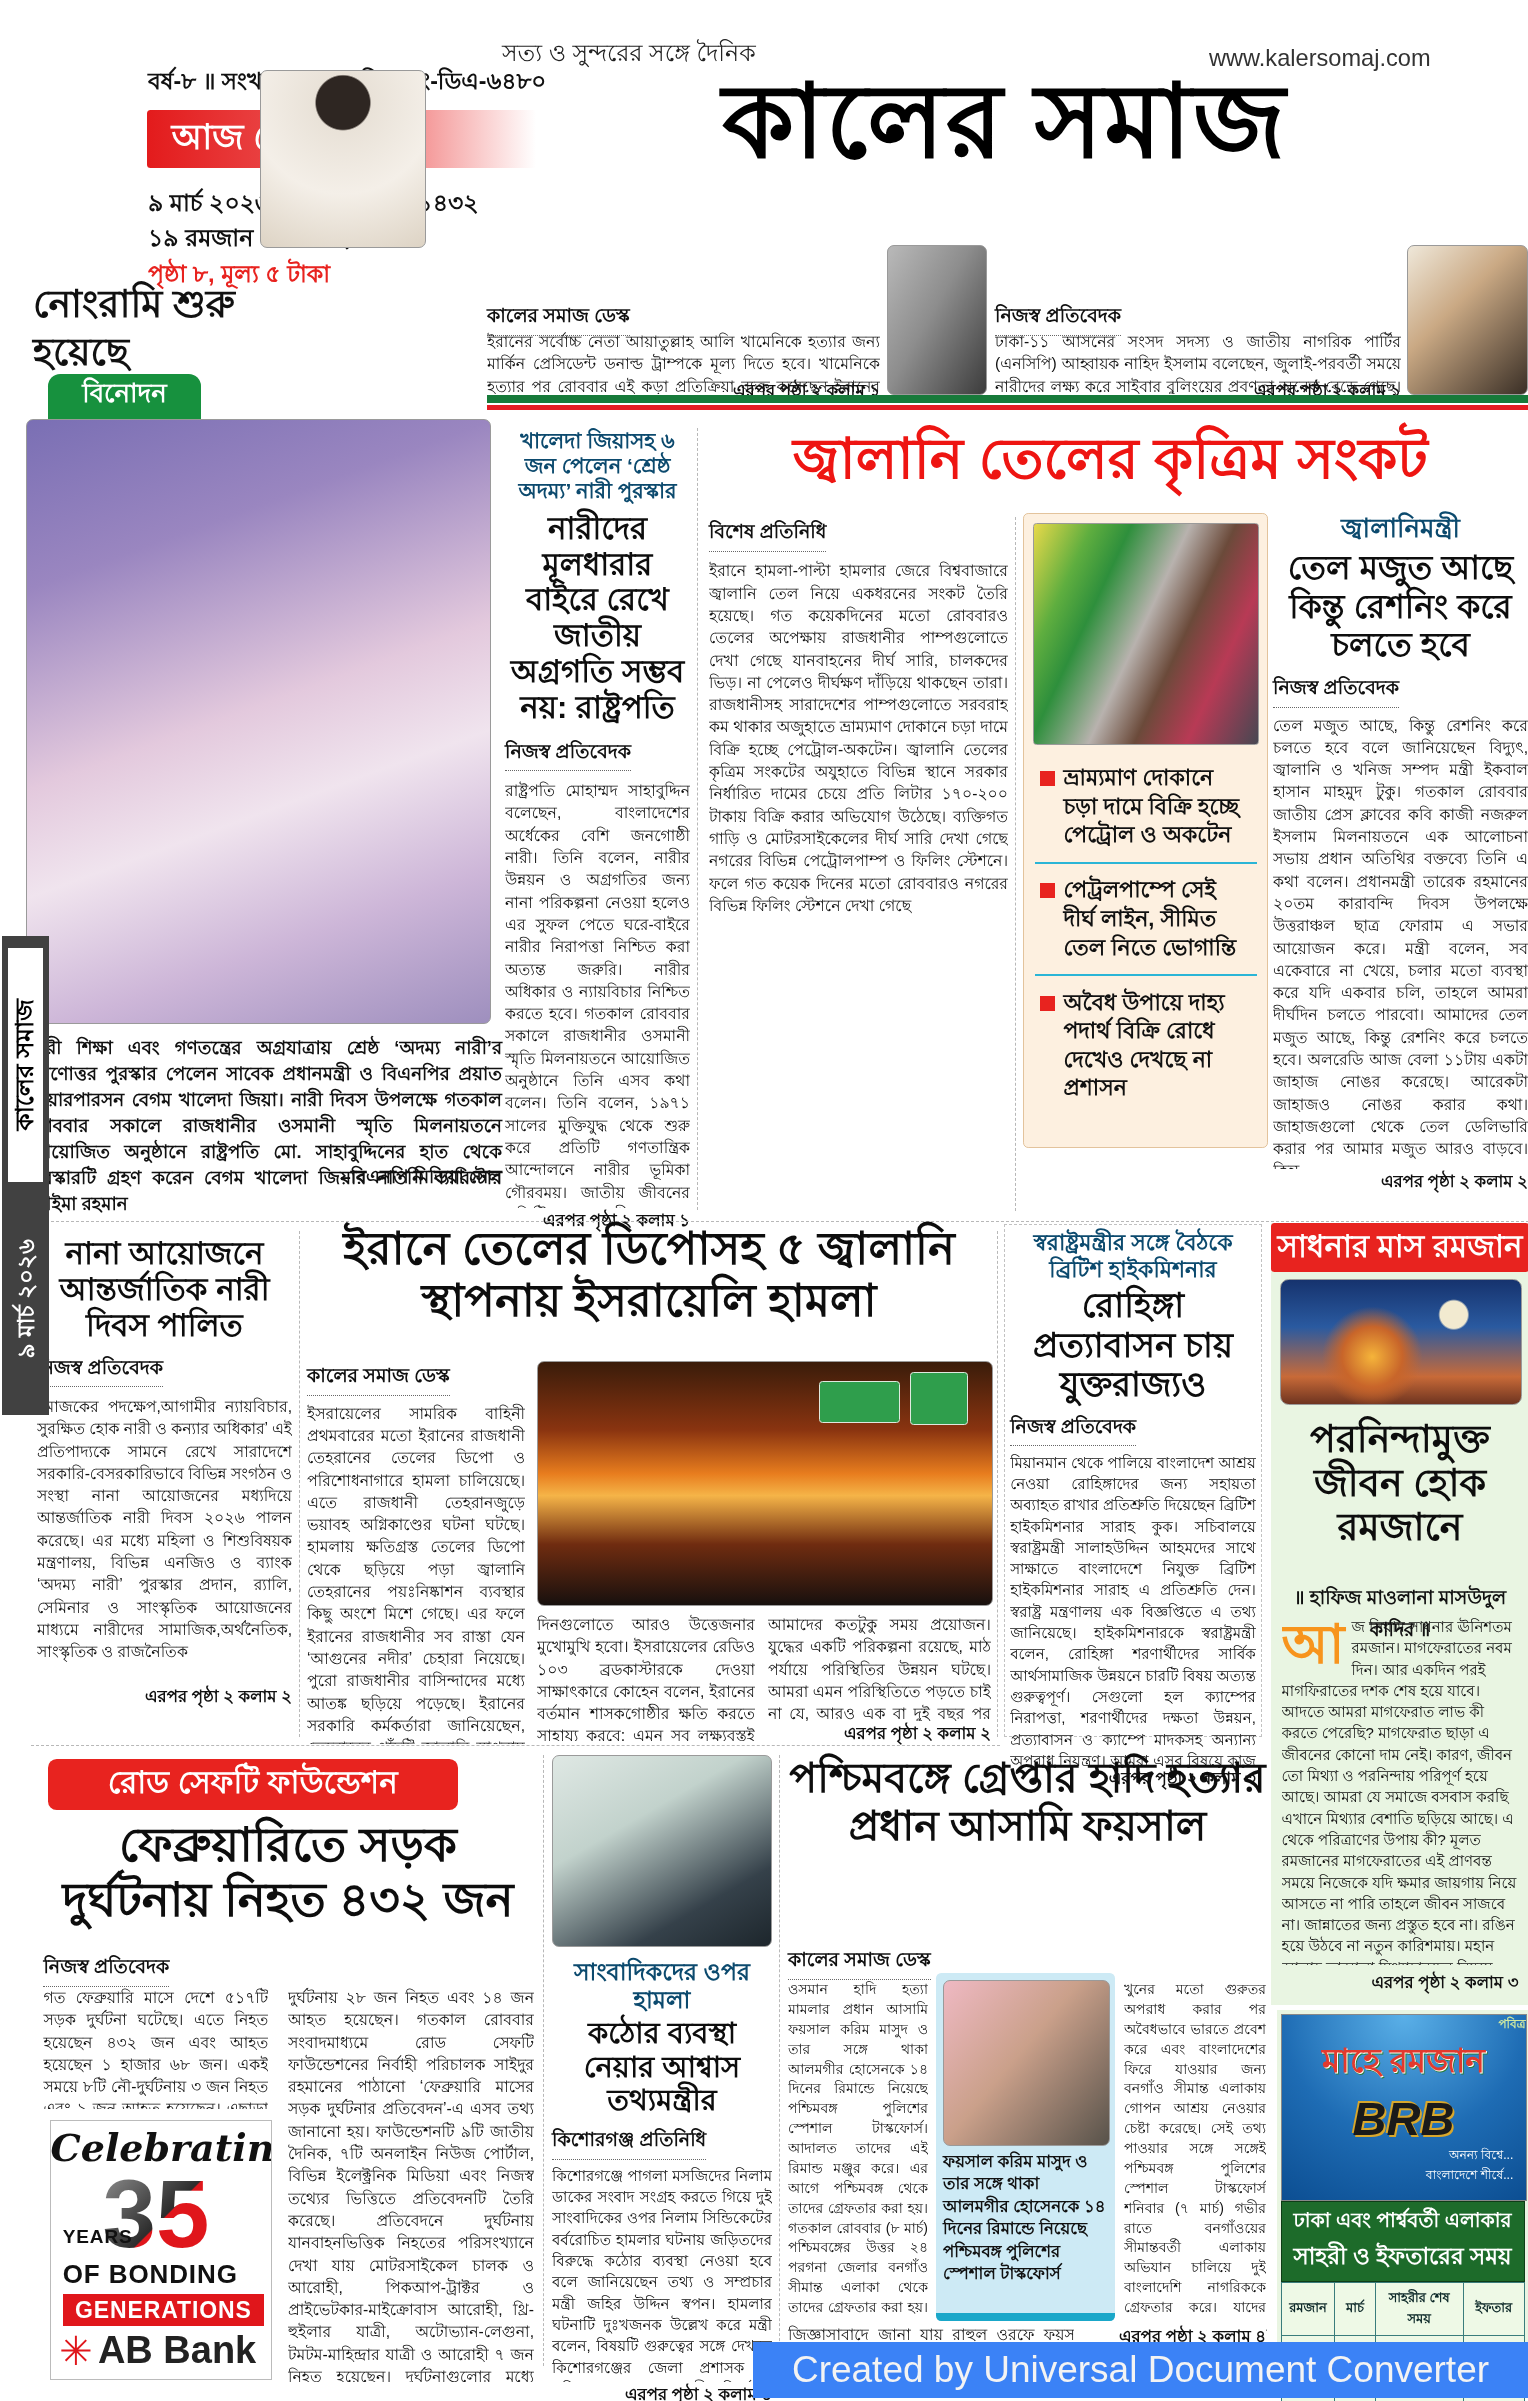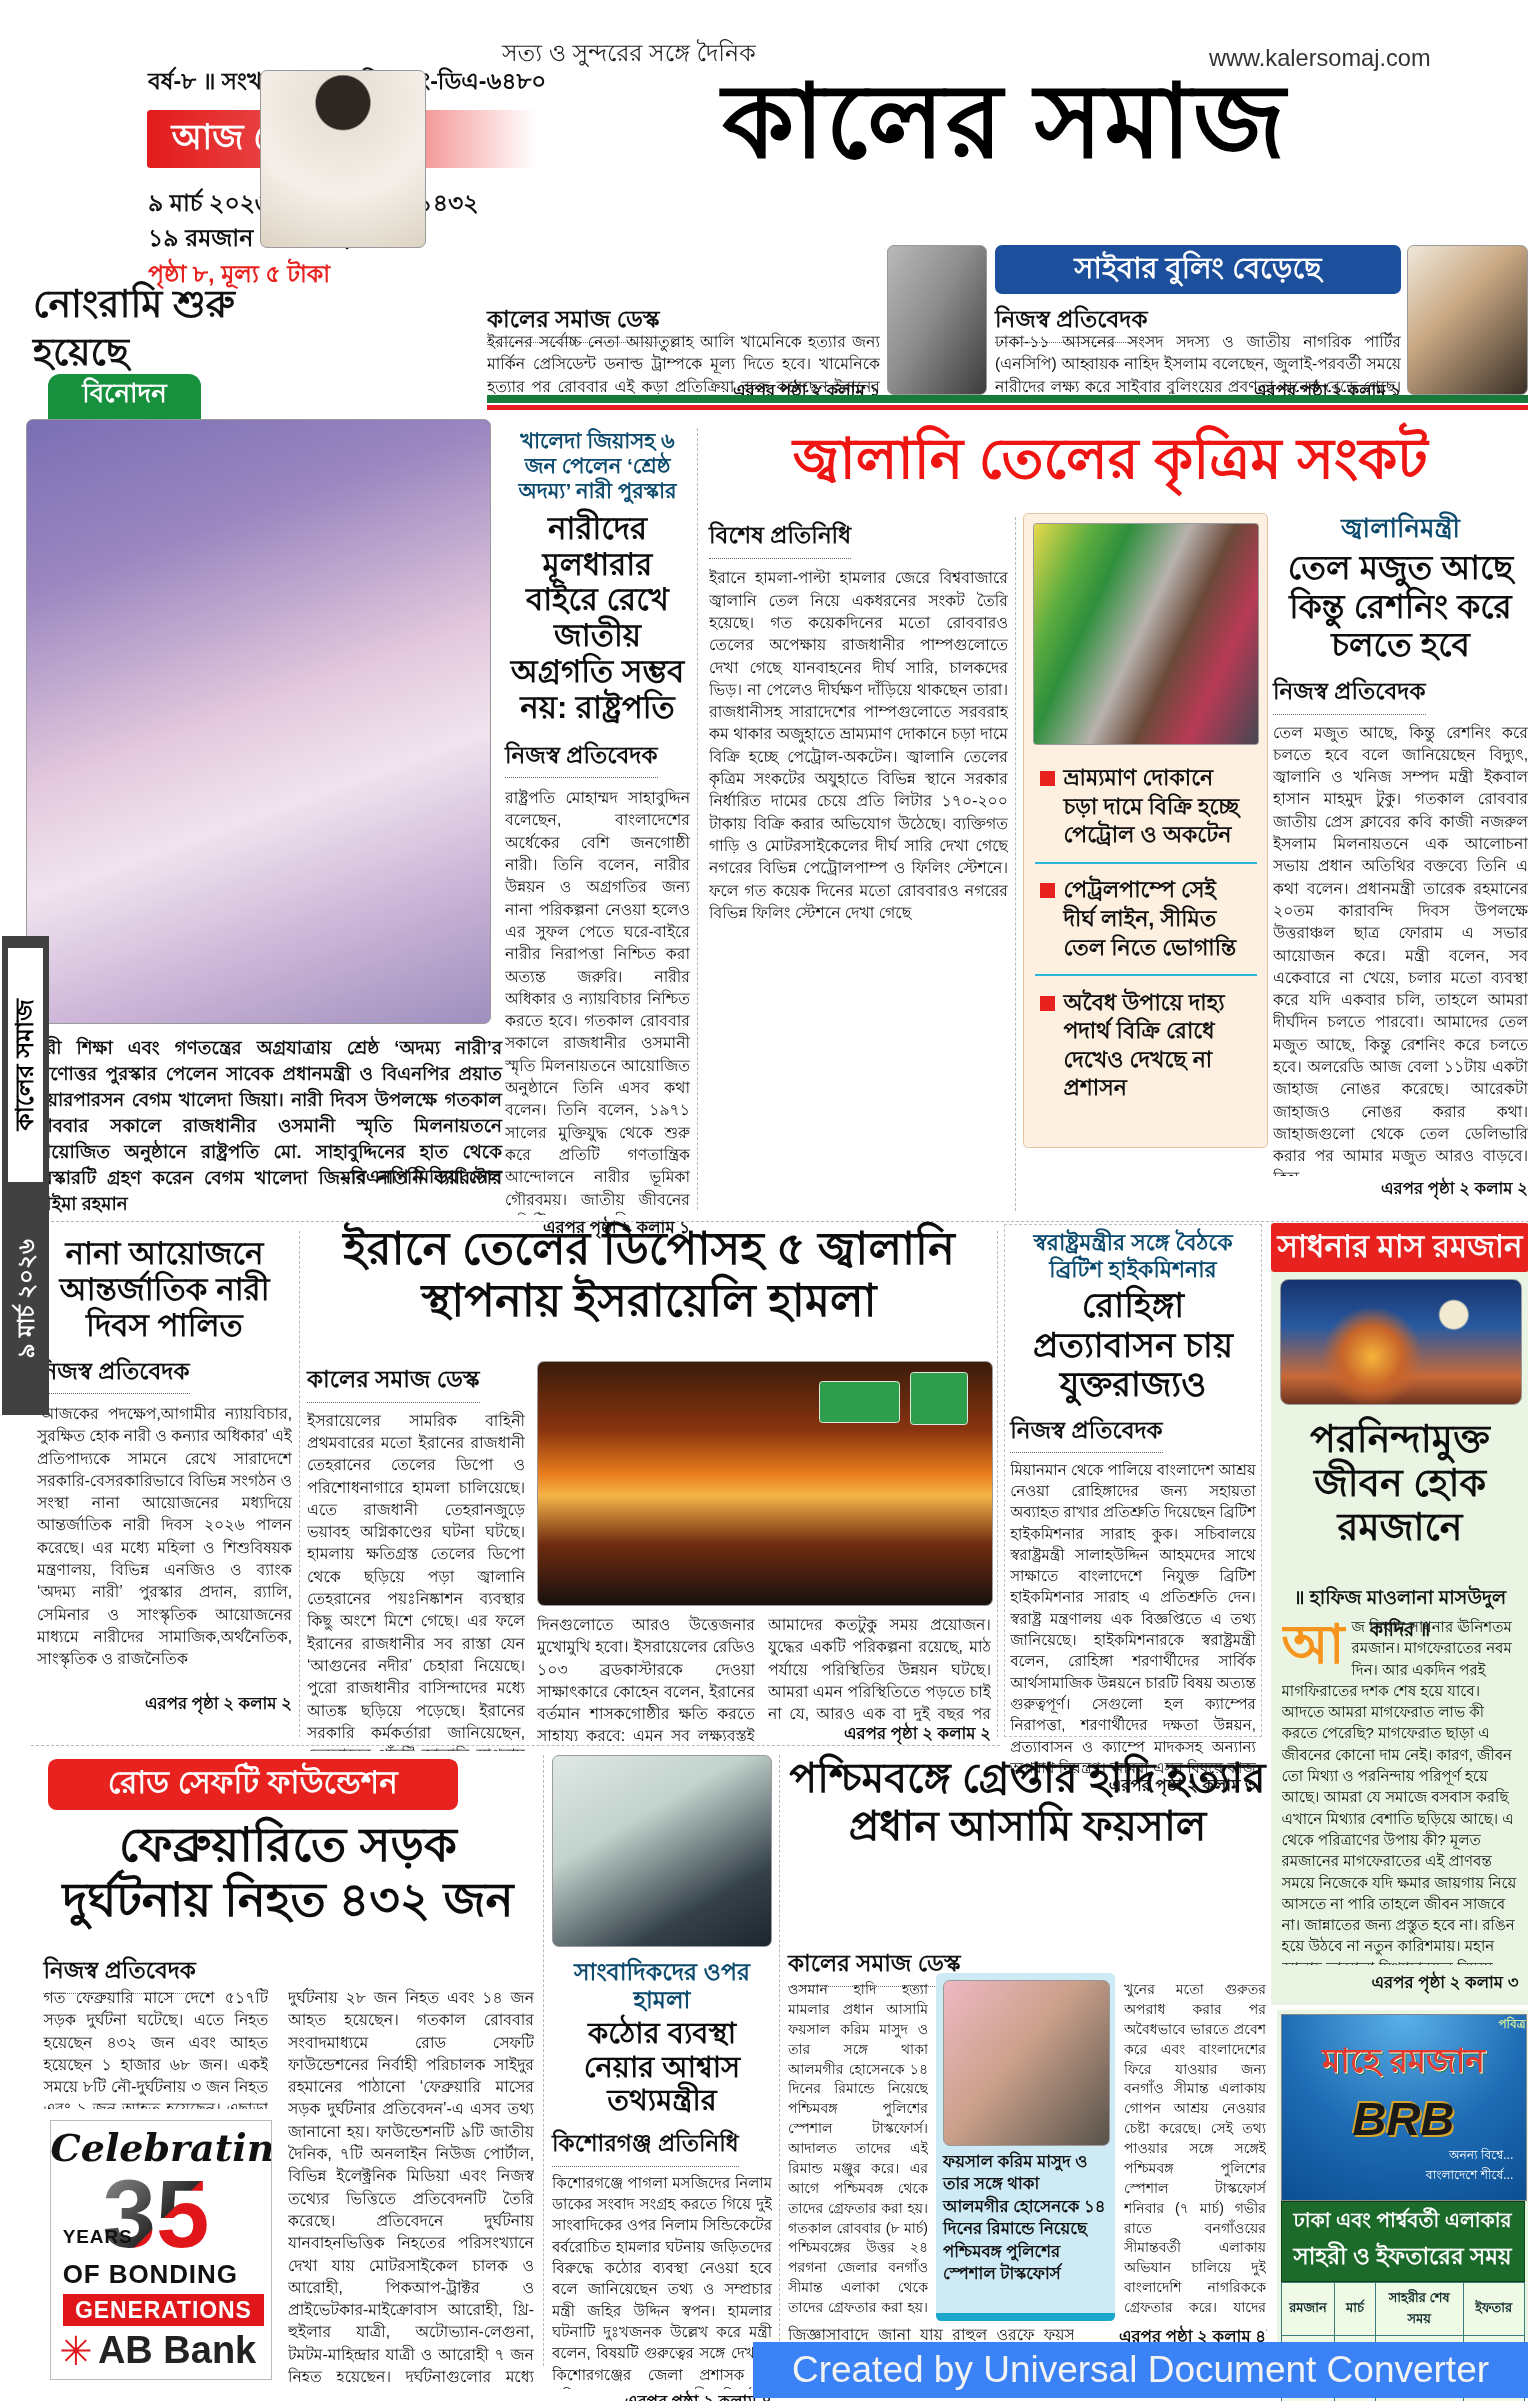--- a/index.html
+++ b/index.html
@@ -1,21 +1,21 @@
 <!DOCTYPE html>
 <html style="font-size:14px"><head>
 <meta charset="utf-8">
 <style>
   html,body{margin:0;padding:0;background:#e9e9e9;}
   .page{position:relative;width:1528px;height:2401px;background:#ffffff;overflow:hidden;
         font-family:"Liberation Sans","DejaVu Sans",sans-serif;color:#111;}
   .abs{position:absolute;}
   .hl{font-weight:bold;color:#0d0d0d;text-align:center;line-height:1.16;}
   .kicker{color:#0c4a6e;font-weight:bold;text-align:center;line-height:1.2;}
-  .byline{font-weight:bold;font-size:23px;border-bottom:1.7px dotted #666;display:inline-block;padding-bottom:1.7px;}
+  .byline{font-weight:bold;font-size:19px;border-bottom:1.7px dotted #666;display:inline-block;padding-bottom:1.7px;}
   .bt{font-size:15.7px;line-height:1.42;text-align:justify;overflow:hidden;}
   .jump{font-weight:bold;text-align:right;font-size:16.6px;}
   .bluebar{background:#1c4f9c;color:#fff;font-weight:bold;display:flex;align-items:center;justify-content:center;border-radius:7px;}
   .photo{border:0.9px solid #9a9a9a;border-radius:7px;}
   .vsep{border-left:1.7px dashed #b8b8b8;position:absolute;width:0;}
   .hsep{border-top:1.7px dashed #b8b8b8;position:absolute;height:0;}
   .redbanner{background:#e8231f;color:#fff;font-weight:bold;display:flex;align-items:center;justify-content:center;}
   .bullet-row{display:flex;gap:8.7px;margin:12.2px 8.7px;}
   .bullet-sq{width:15px;height:15px;background:#e8231f;flex:0 0 15px;margin-top:7px;}
   .bullet-tx{font-size:22px;font-weight:600;line-height:1.3;}
@@ -63,21 +63,20 @@
     <div class="abs photo" style="left:400px;top:0;width:98px;height:148px;
          background:linear-gradient(120deg,#b9b9b9 0%,#8d8d8d 45%,#3c3c3c 100%),#999;"></div>
     <div class="abs" style="left:0;top:56px;">
       <span class="byline">কালের সমাজ ডেস্ক</span>
     </div>
     <div class="bt abs" style="left:0;top:86px;width:393px;height:63px;">ইরানের সর্বোচ্চ নেতা আয়াতুল্লাহ আলি খামেনিকে হত্যার জন্য মার্কিন প্রেসিডেন্ট ডনাল্ড ট্রাম্পকে মূল্য দিতে হবে। খামেনিকে হত্যার পর রোববার এই কড়া প্রতিক্রিয়া ব্যক্ত করেছেন ইরানের নিরাপত্তা প্রধান</div>
     <div class="jump abs" style="left:201px;top:133px;width:192px;">এরপর পৃষ্ঠা ২ কলাম ১</div>
   </div>
 
   <div class="abs" style="left:995px;top:245px;width:533px;height:155px;">
-    <div class="bluebar" style="position:absolute;left:0;top:0;width:406px;height:49px;font-size:29px;">সাইবার বুলিং বেড়েছে</div>
     <div class="abs photo" style="left:412px;top:0;width:119px;height:148px;
          background:linear-gradient(135deg,#efe8da 0%,#caa984 40%,#3a2f26 100%);"></div>
     <div class="abs" style="left:0;top:56px;">
       <span class="byline">নিজস্ব প্রতিবেদক</span>
     </div>
     <div class="bt abs" style="left:0;top:86px;width:406px;height:63px;">ঢাকা-১১ আসনের সংসদ সদস্য ও জাতীয় নাগরিক পার্টির (এনসিপি) আহ্বায়ক নাহিদ ইসলাম বলেছেন, জুলাই-পরবর্তী সময়ে নারীদের লক্ষ্য করে সাইবার বুলিংয়ের প্রবণতা অনেক বেড়ে গেছে। বিশেষ</div>
     <div class="jump abs" style="left:214px;top:133px;width:192px;">এরপর পৃষ্ঠা ২ কলাম ১</div>
   </div>
 
   <div class="abs" style="left:487px;top:395px;width:1041px;height:7.9px;background:#177a3a;"></div>

